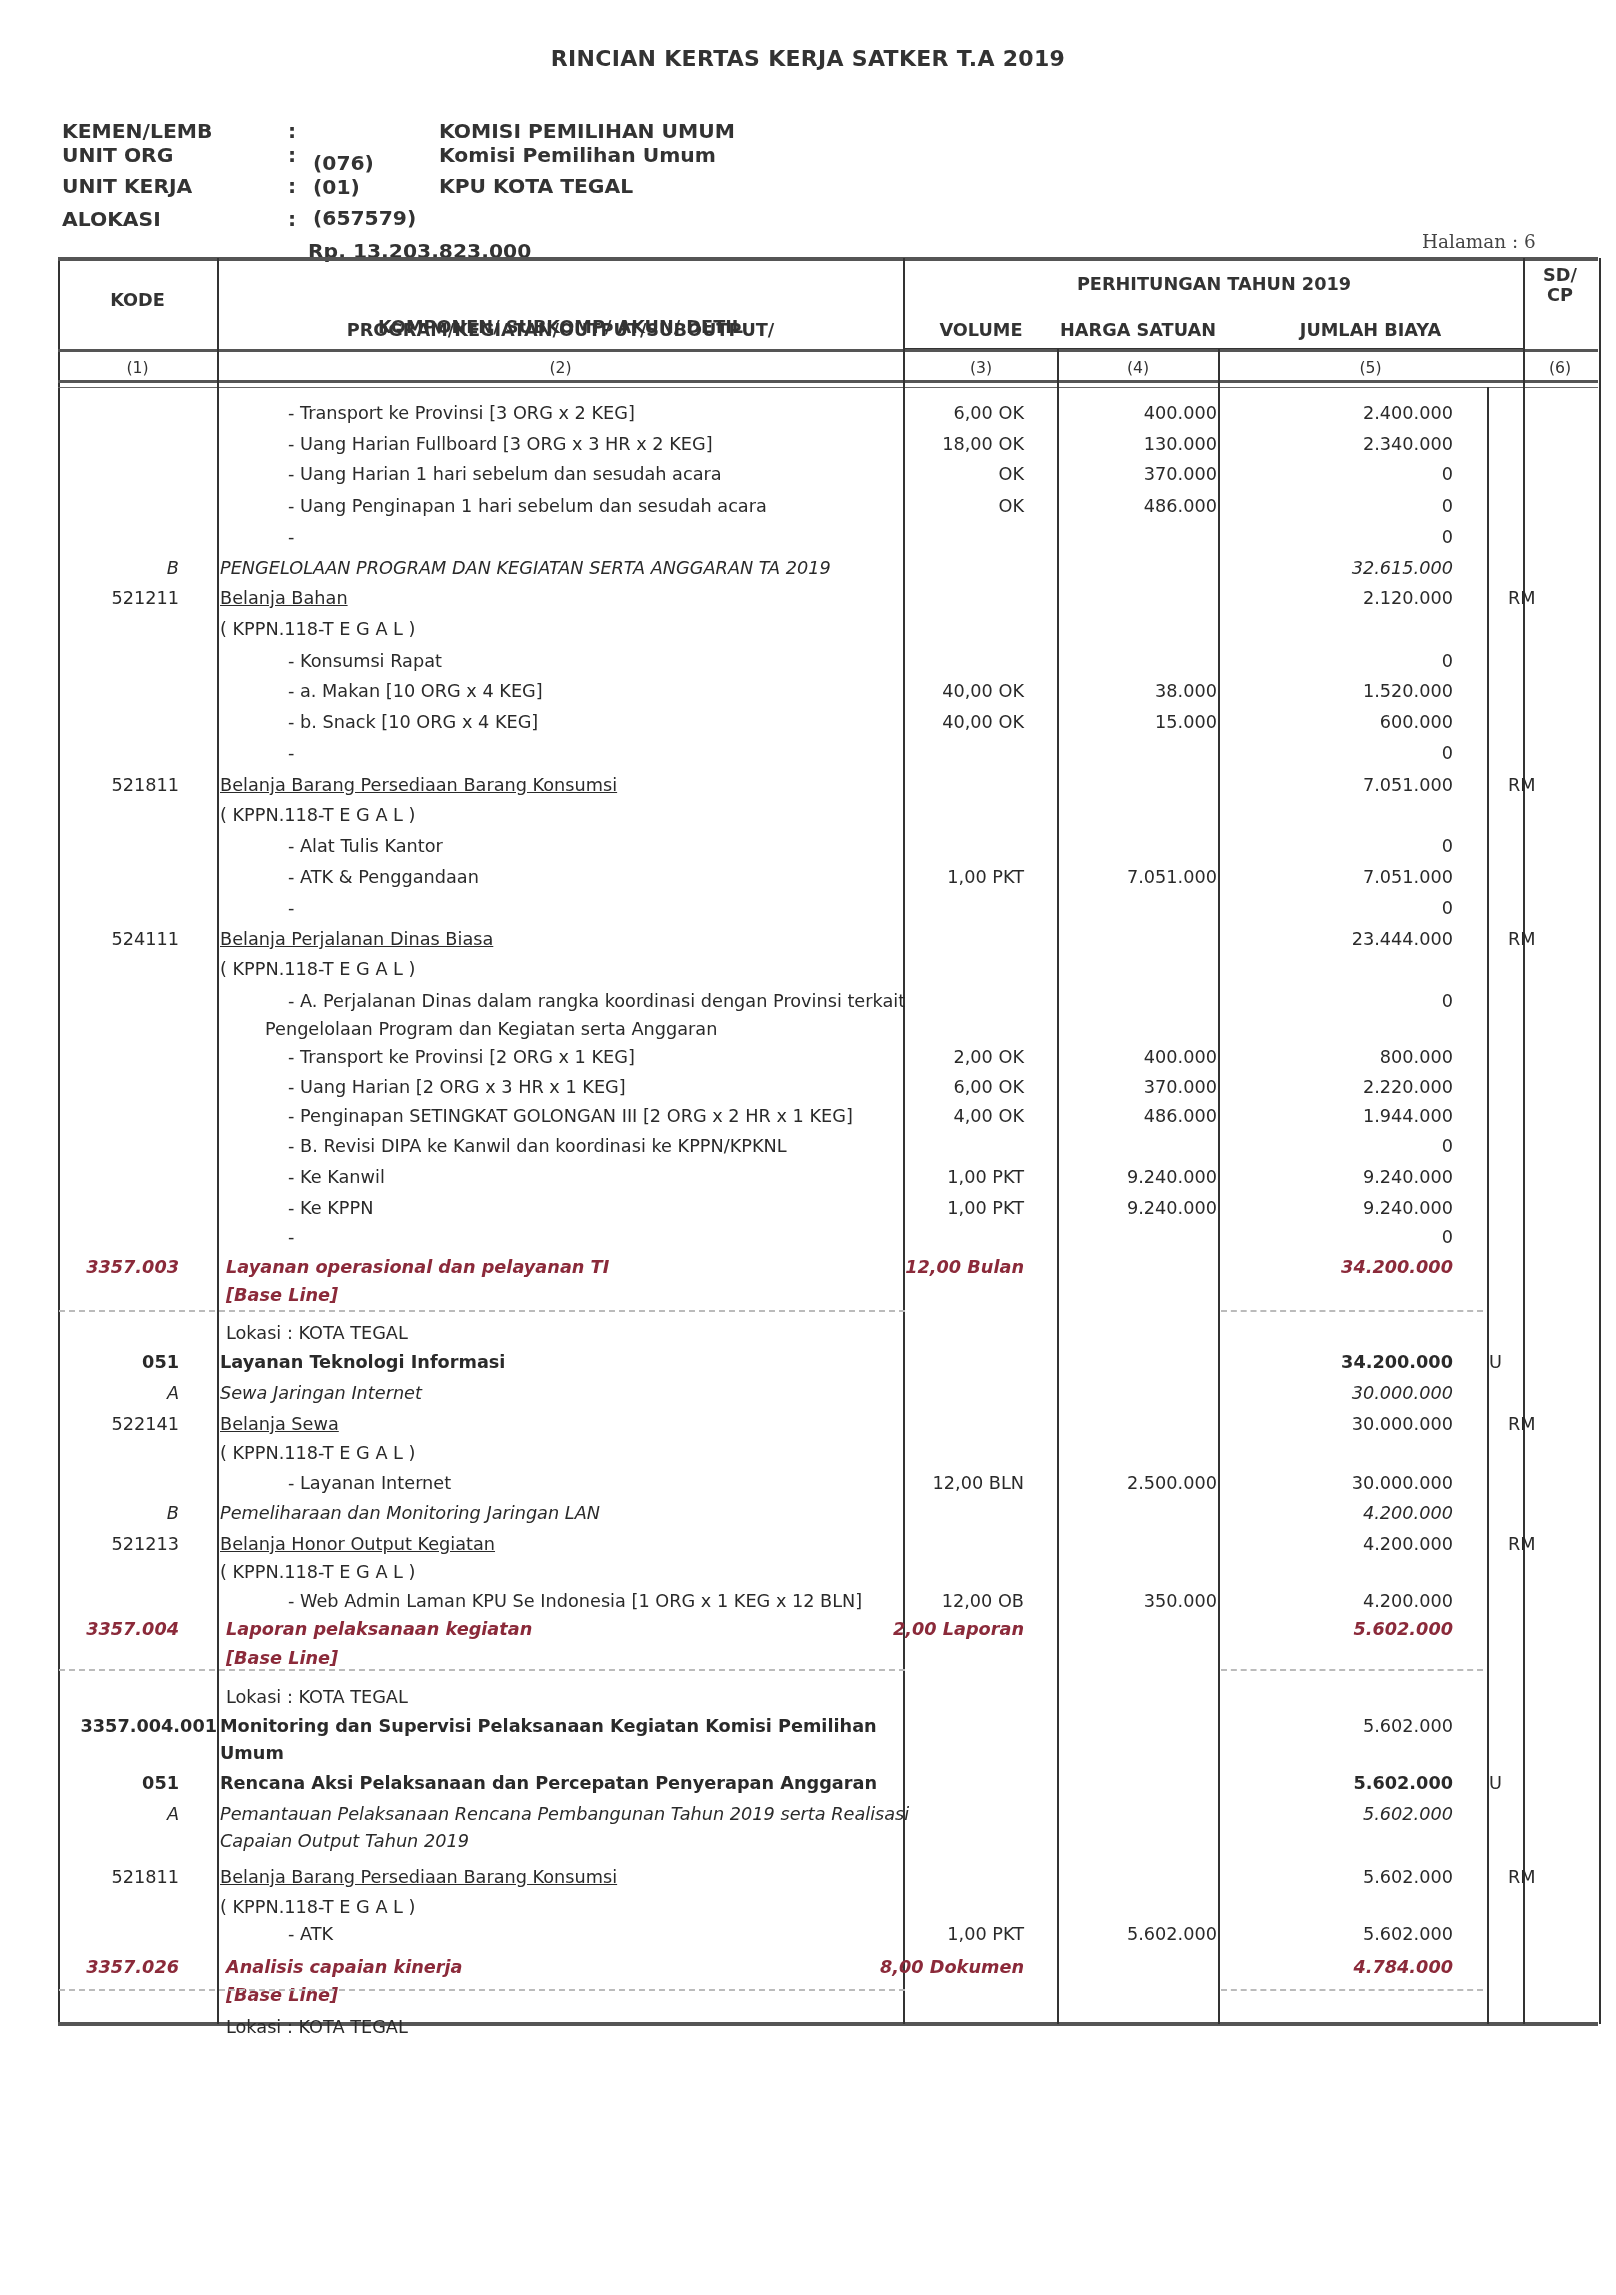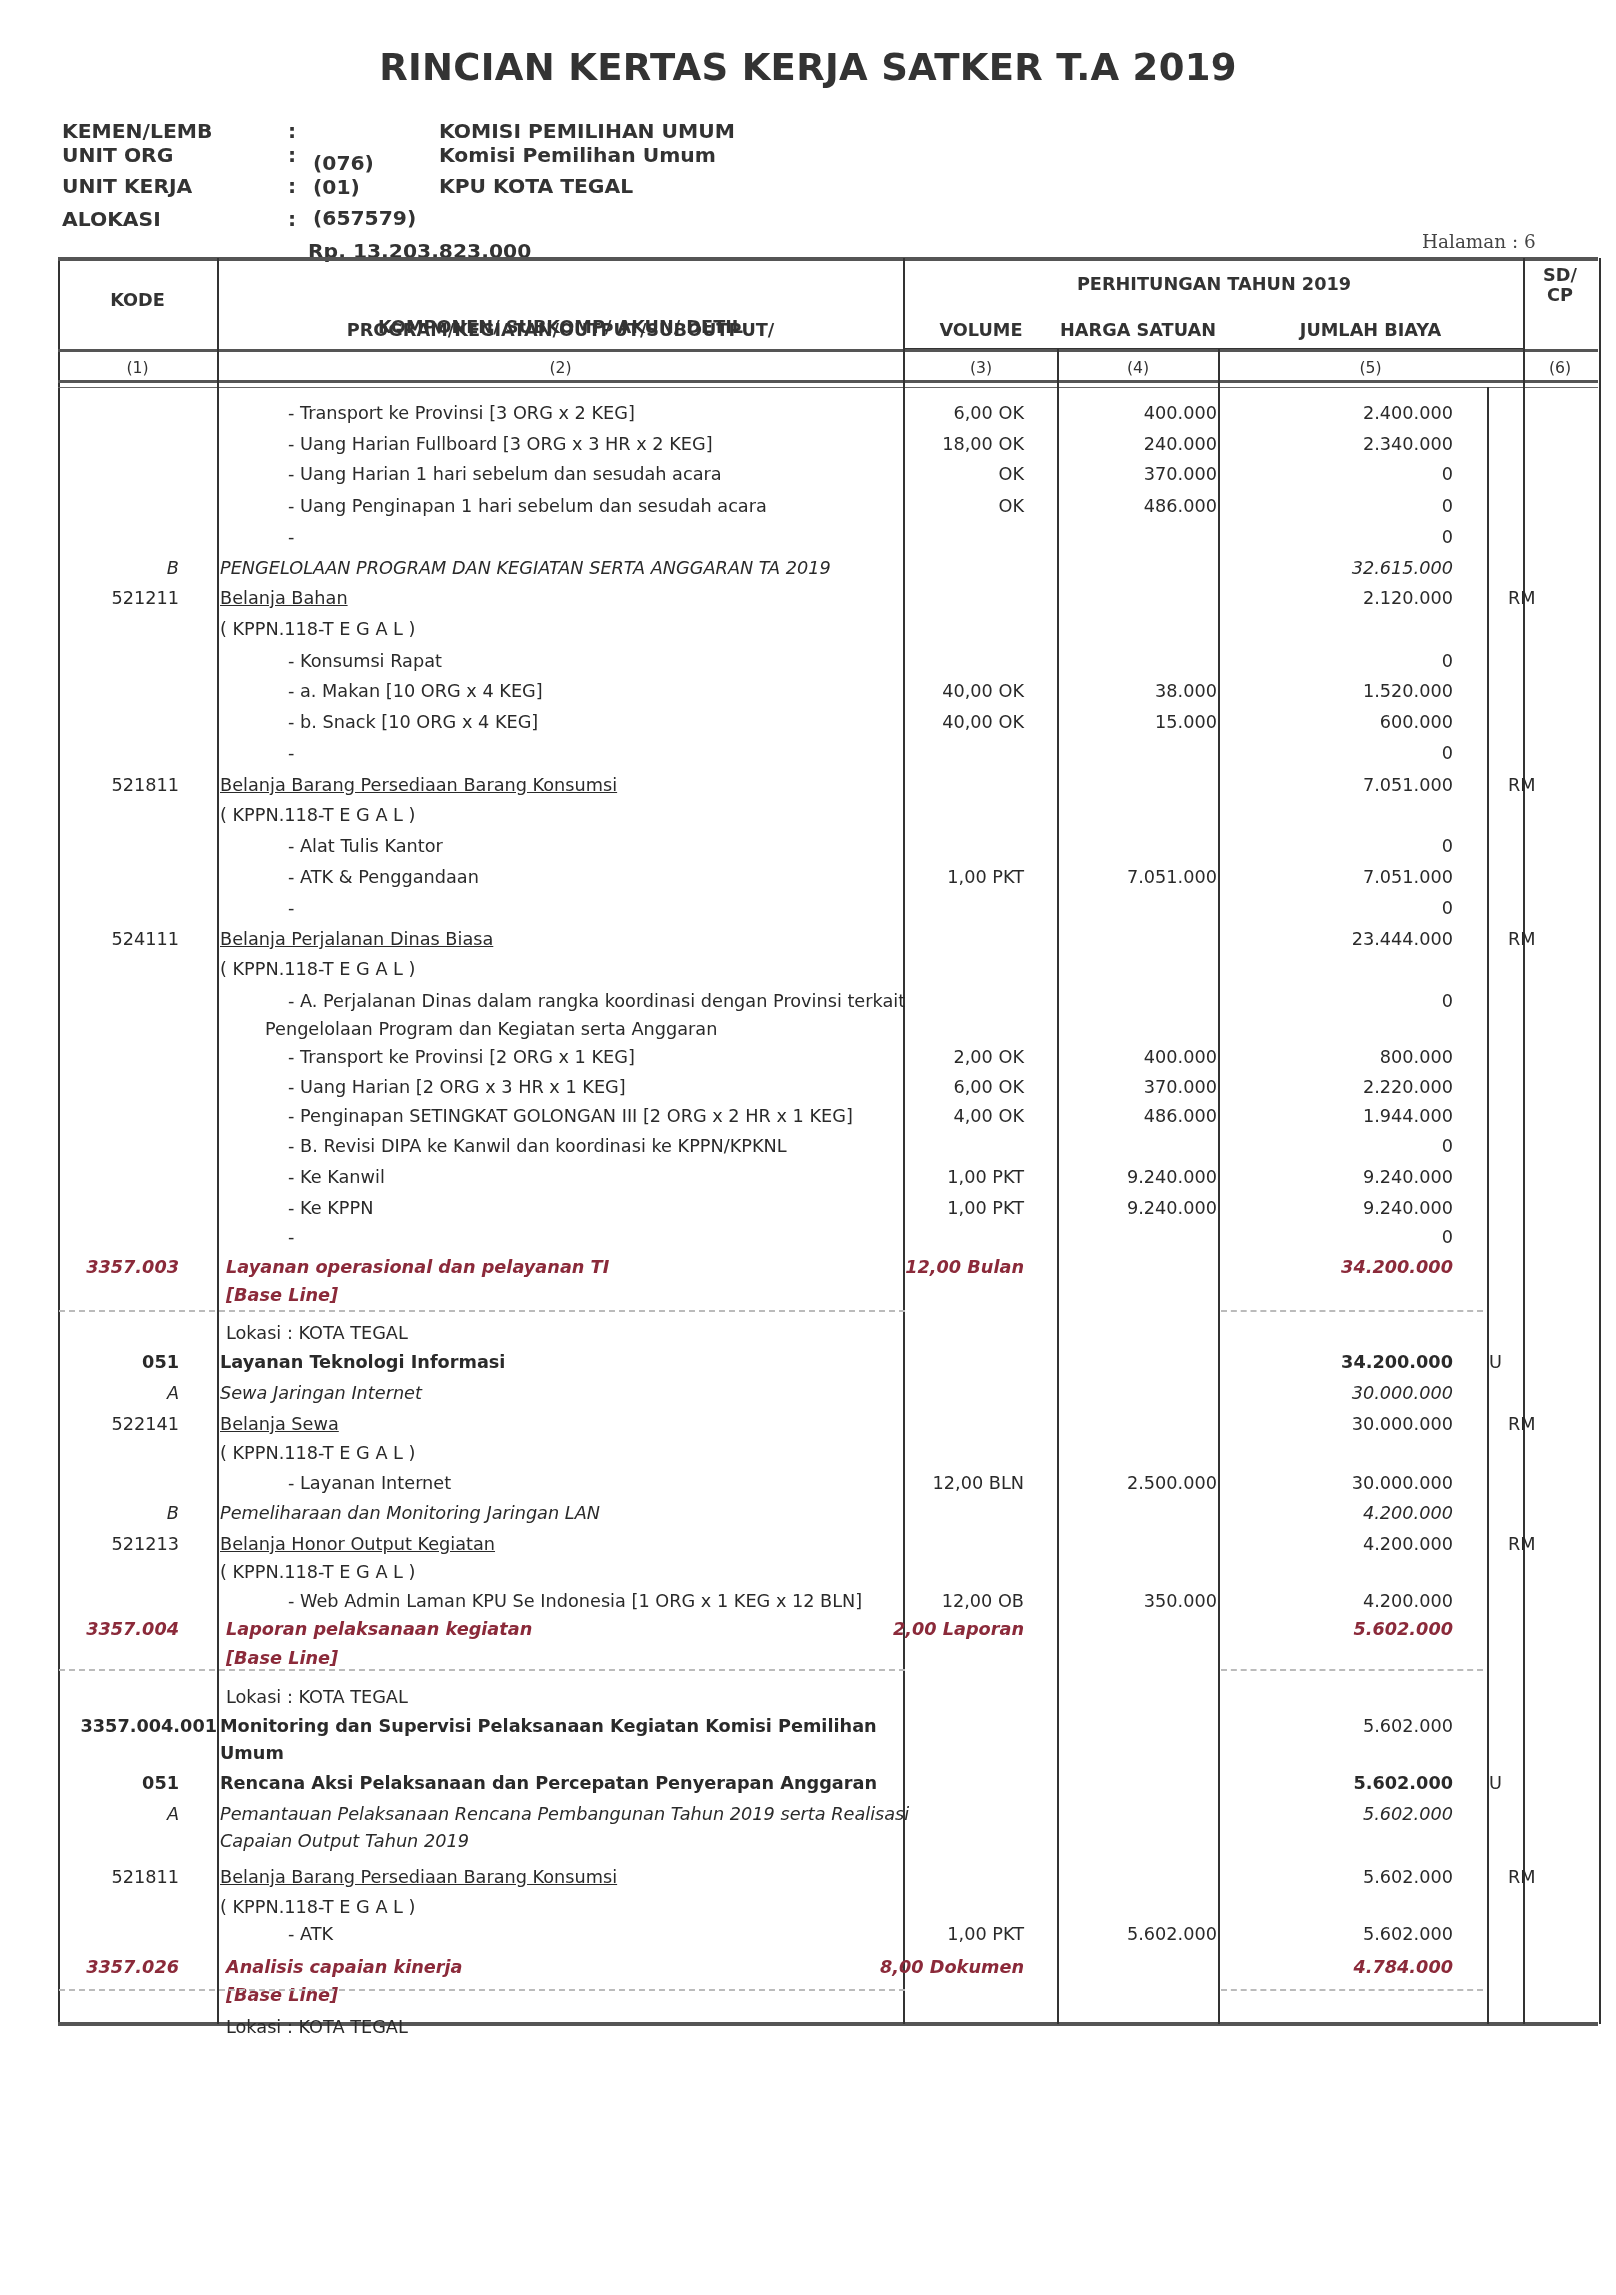--- a/index.html
+++ b/index.html
@@ -1,17 +1,17 @@
 <!DOCTYPE html>
 <html style="font-size:10.5px"><head>
 <meta charset="utf-8">
 <style>
   html, body { margin:0; padding:0; background:#ffffff; }
   body { width:1616px; height:2295px; position:relative; overflow:hidden; font-family:"DejaVu Sans", sans-serif; color:#2a2a2a; }
-  .title { position:absolute; top:46px; left:0; width:1616px; text-align:center; font-family:"DejaVu Sans", sans-serif; font-weight:bold; font-size:37px; color:#333; letter-spacing:0.3px; }
+  .title { position:absolute; top:46px; left:0; width:1616px; text-align:center; font-family:"DejaVu Sans", sans-serif; font-weight:bold; font-size:22px; color:#333; letter-spacing:0.3px; }
   .meta { position:absolute; left:62px; font-weight:bold; font-size:20.3px; color:#333; }
   .meta .lbl { position:absolute; left:0; white-space:nowrap; }
   .meta .colon { position:absolute; left:226px; white-space:nowrap; }
   .meta .code { position:absolute; left:251px; white-space:nowrap;margin-top:32px; }
   .meta .val { position:absolute; left:377px; white-space:nowrap; }
   .halaman { position:absolute; top:231px; left:1422px; font-family:"DejaVu Serif", serif; font-size:18.4px; color:#444; white-space:nowrap; }
 
   .tbl { position:absolute; left:58px; top:258px; width:1539px; height:1766px; border-left:2px solid #333; border-right:2px solid #333; }
   .hbar { position:absolute; left:58px; width:1540px; height:3.9px; background:#555; }
   .hline { position:absolute; height:2px; background:#333; }
@@ -114,21 +114,21 @@
       <span class="c-vol">6,00 OK</span>
       <span class="c-harga">400.000</span>
       <span class="c-jumlah">2.400.000</span>
       <span class="c-u" style="left: 1489px;"></span>
       <span class="c-sd"></span>
     </div>
     <div class="row" style="top: 429px;">
       <span class="c-kode"></span>
       <span class="c-desc" style="left: 288px;">- Uang Harian Fullboard [3 ORG x 3 HR x 2 KEG]</span>
       <span class="c-vol">18,00 OK</span>
-      <span class="c-harga">240.000</span>
+      <span class="c-harga">130.000</span>
       <span class="c-jumlah">2.340.000</span>
       <span class="c-u" style="left: 1489px;"></span>
       <span class="c-sd"></span>
     </div>
     <div class="row" style="top: 459px;">
       <span class="c-kode"></span>
       <span class="c-desc" style="left: 288px;">- Uang Harian 1 hari sebelum dan sesudah acara</span>
       <span class="c-vol">OK</span>
       <span class="c-harga">370.000</span>
       <span class="c-jumlah">0</span>

